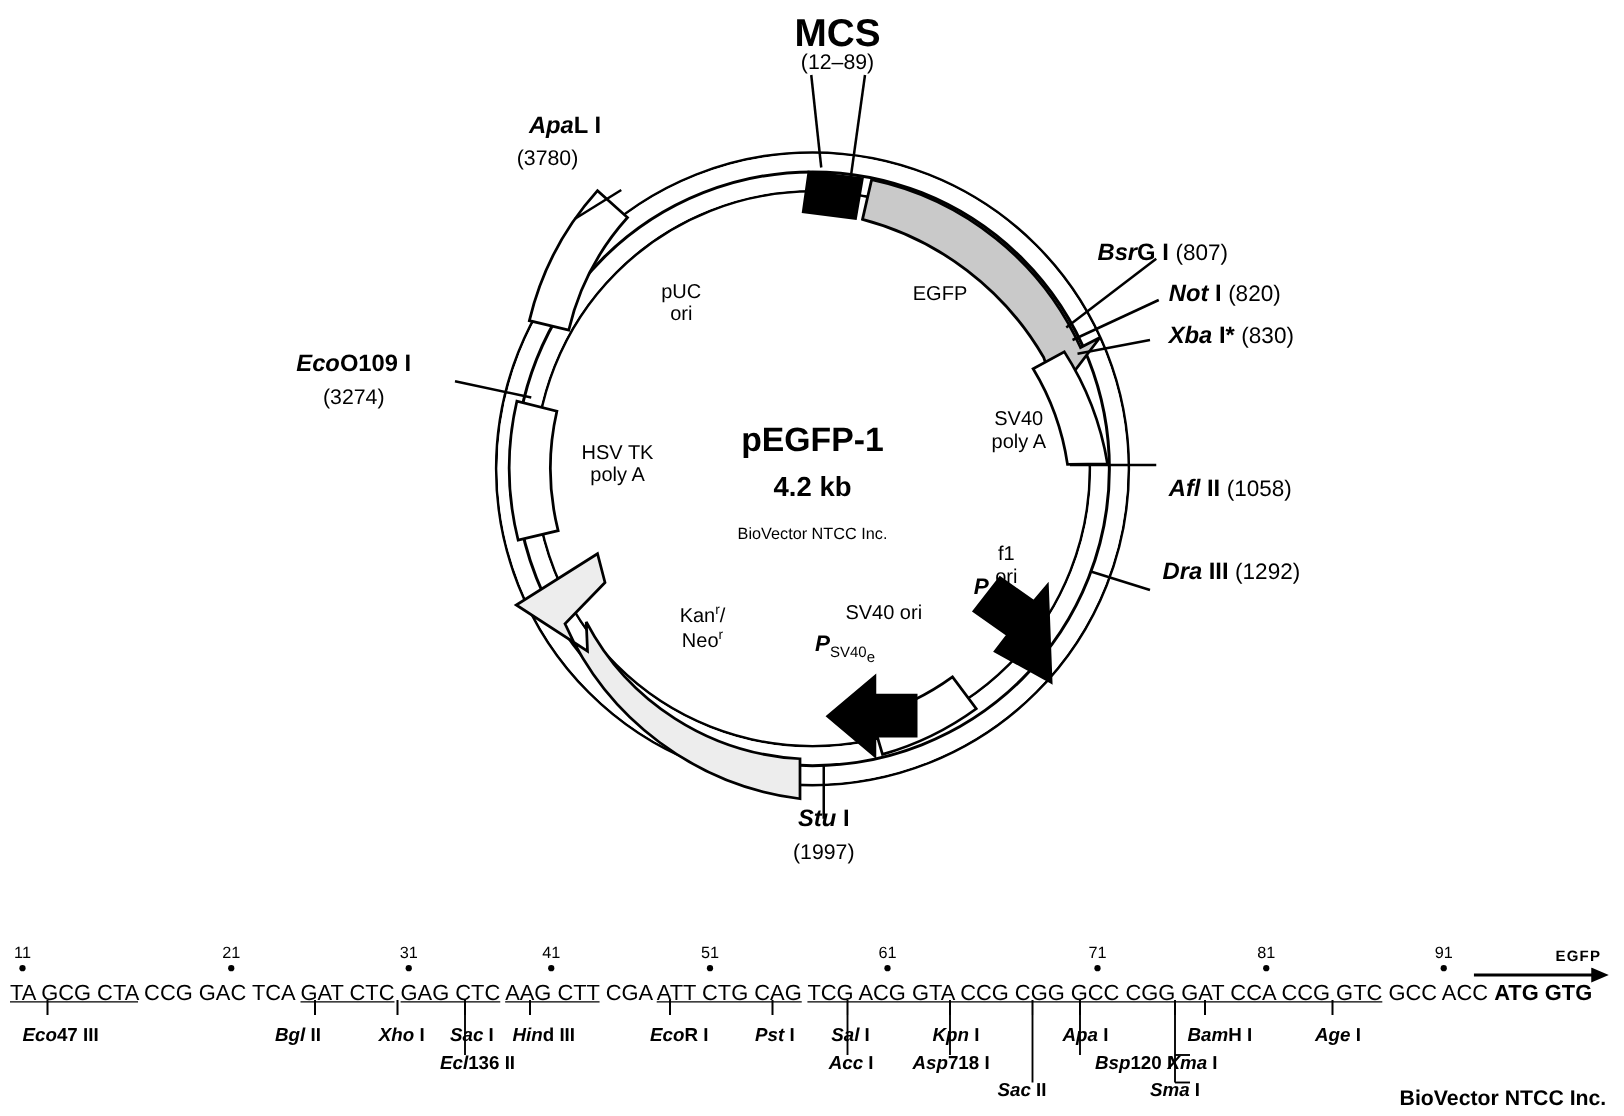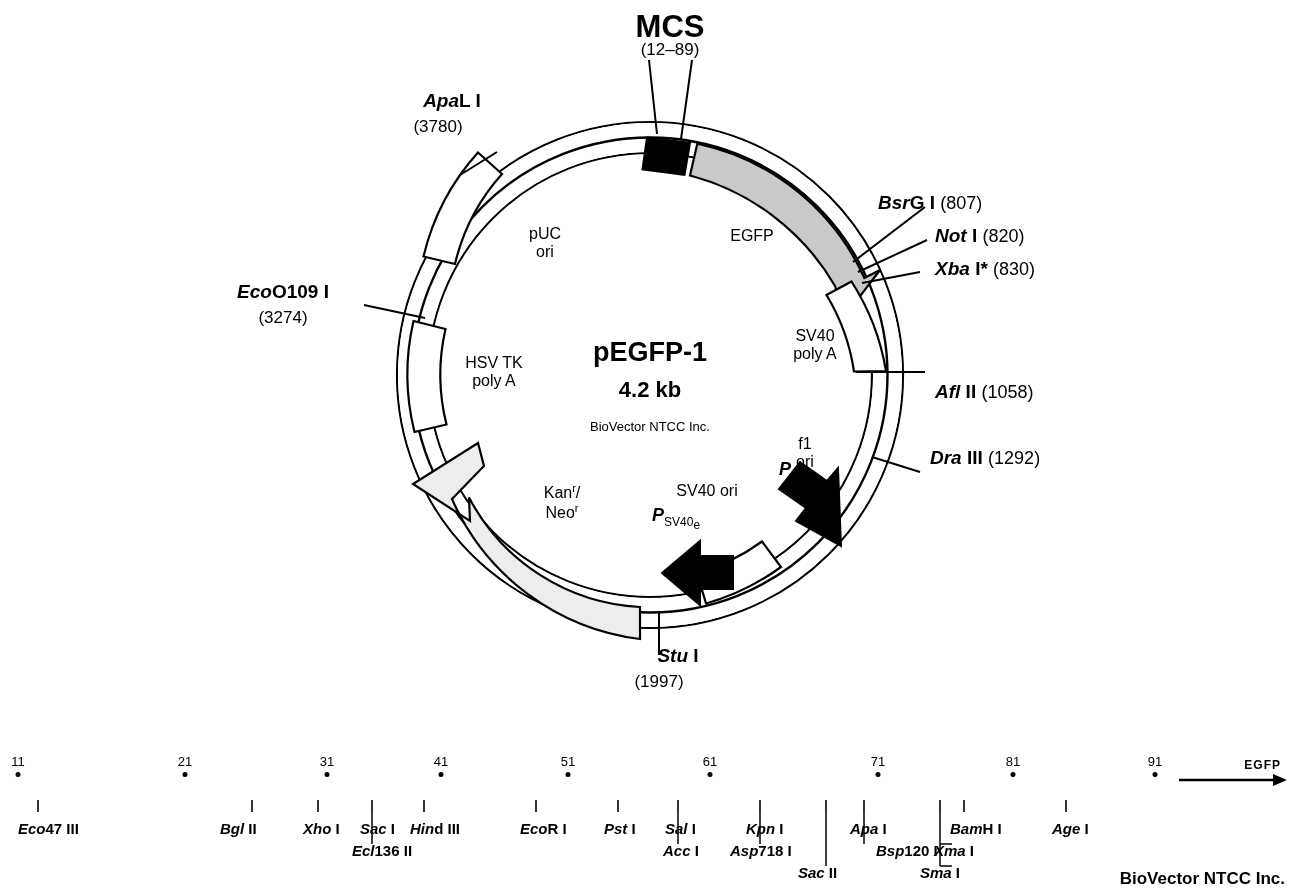--- a/index.html
+++ b/index.html
@@ -219,21 +219,21 @@
   <div class="lbl ctr enz" style="left:452px; top:90px;">
     <span class="bdi">Apa</span><span class="bd">L I</span>
   </div>
   <div class="lbl ctr" style="left:438px; top:117px; font-size:17px;">(3780)</div>
 
   <div class="lbl ctr enz" style="left:283px; top:281px;">
     <span class="bdi">Eco</span><span class="bd">O109 I</span>
   </div>
   <div class="lbl ctr" style="left:283px; top:308px; font-size:17px;">(3274)</div>
 
-  <div class="lbl ctr enz" style="left:659px; top:645px;margin-left:19px;">
+  <div class="lbl ctr enz" style="left:659px; top:645px;">
     <span class="bdi">Stu</span><span class="bd"> I</span>
   </div>
   <div class="lbl ctr" style="left:659px; top:672px; font-size:17px;">(1997)</div>
 
   <div class="lbl enz" style="left:878px; top:192px;">
     <span class="bdi">Bsr</span><span class="bd">G I</span>
     <span class="pos">(807)</span>
   </div>
 
   <div class="lbl enz" style="left:935px; top:225px;">
@@ -312,20 +312,23 @@
     <div class="tick-dot" style="left:1013px;top:34px;"></div>
     <div class="tick-num" style="left:1155px;top:16px;">91</div>
     <div class="tick-dot" style="left:1155px;top:34px;"></div>
 
     <div id="egfp-arrow-label">EGFP</div>
     <svg style="position:absolute; right:10px; top:36px;" width="110" height="14">
       <line x1="0" y1="6" x2="96" y2="6" stroke="#000" stroke-width="2.4"></line>
       <path d="M 94 0 L 108 6 L 94 12 Z" fill="#000"></path>
     </svg>
 
+    <div id="seqline">
+      <span class="u">TA GCG CTA</span> CCG GAC TCA <span class="u">GAT CTC</span> <span class="u">GAG CTC</span> <span class="u">AAG CTT</span> CGA <span class="u">ATT CTG CAG</span> <span class="u">TCG ACG GTA CCG CGG GCC CGG GAT CCA CCG GTC</span> GCC ACC <span class="atg">ATG GTG</span>
+    </div>
 
     <svg style="position:absolute; left:0; top:62px;" width="1299" height="18">
       <g stroke="#000" stroke-width="1.6">
         <line x1="38" y1="0" x2="38" y2="12"></line>
         <line x1="252" y1="0" x2="252" y2="12"></line>
         <line x1="318" y1="0" x2="318" y2="12"></line>
         <line x1="372" y1="0" x2="372" y2="12"></line>
         <line x1="424" y1="0" x2="424" y2="12"></line>
         <line x1="536" y1="0" x2="536" y2="12"></line>
         <line x1="618" y1="0" x2="618" y2="12"></line>

